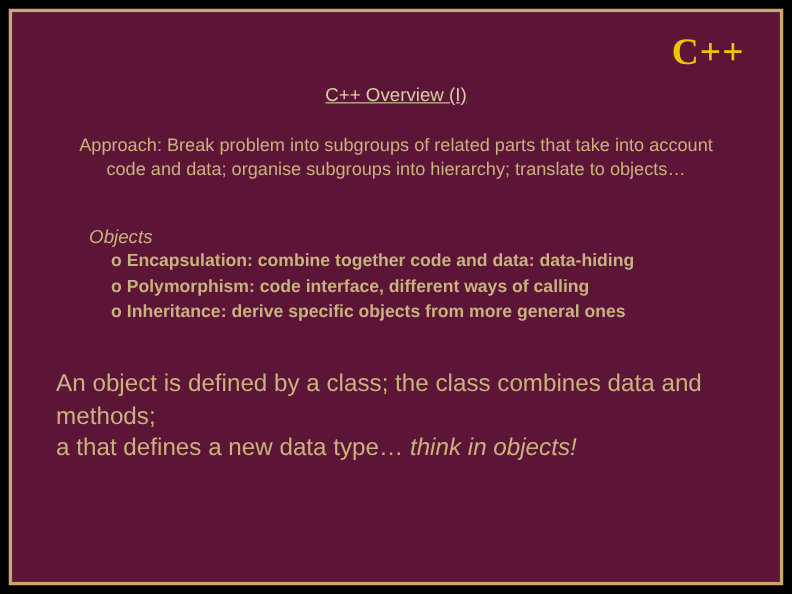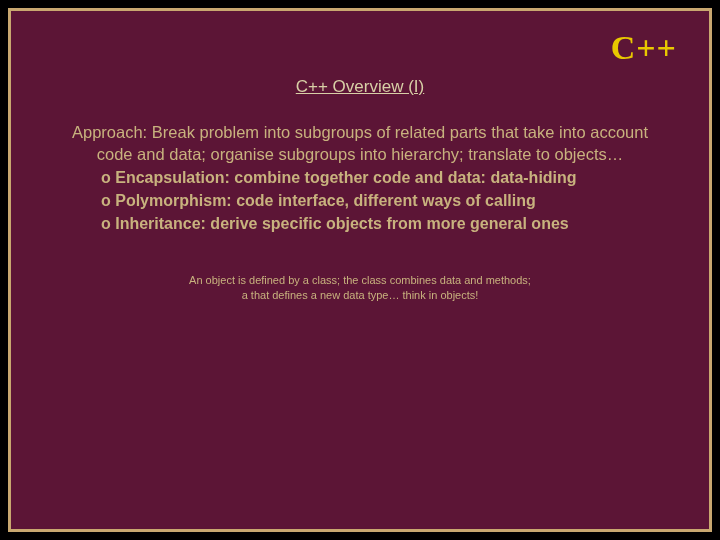--- a/index.html
+++ b/index.html
@@ -63,42 +63,42 @@
   .bullets {
     margin-top: 0;
     margin-left: 54px;
     font-size: 16px;
     line-height: 1.45;
     color: #c8b27e;
     font-weight: bold;
   }
   .bullets .row { white-space: nowrap; }
   .footer {
-    text-align: center;
     margin-top: 38px;
-    font-size: 11px;
+    font-size: 22px;
     line-height: 1.35;
     color: #c8b27e;
     padding: 0 4px;
   }
-  .footer .think { }
+  .footer .think { font-style: italic; }
 </style>
 </head>
 <body>
 
 <div class="outer-border">
   <div class="slide">
 
     <div class="logo">C++</div>
 
     <div class="title">C++ Overview (I)</div>
 
 
     <div class="approach">Approach: Break problem into subgroups of related parts that take into account code and data; organise subgroups into hierarchy; translate to objects…</div>
 
+    <div class="objects-label">Objects</div>
 
     <div class="bullets">
       <div class="row">o Encapsulation: combine together code and data: data-hiding</div>
       <div class="row">o Polymorphism: code interface, different ways of calling</div>
       <div class="row">o Inheritance: derive specific objects from more general ones</div>
     </div>
 
     <div class="footer">
       <span>An object is defined by a class; the class combines data and methods;</span><br>
       <span>a that defines a new data type… </span><span class="think">think in objects!</span>

